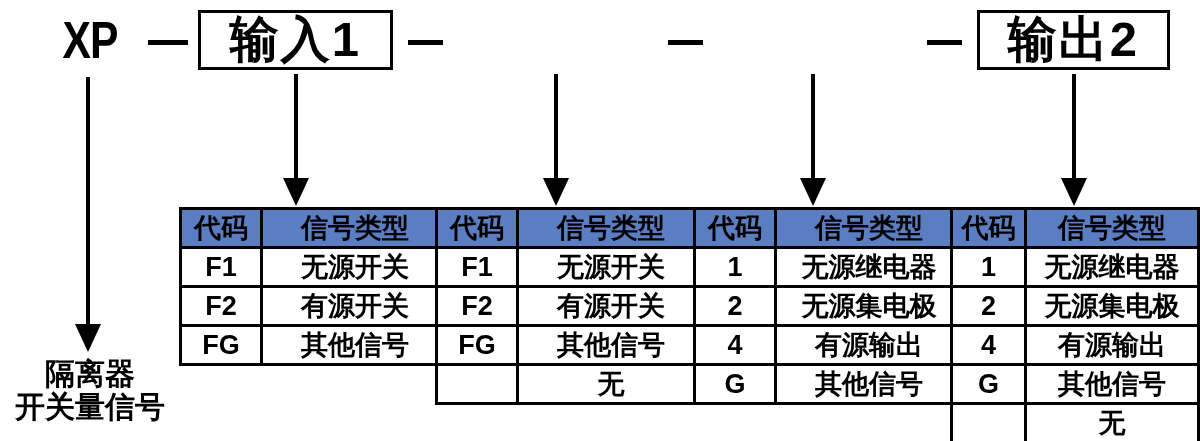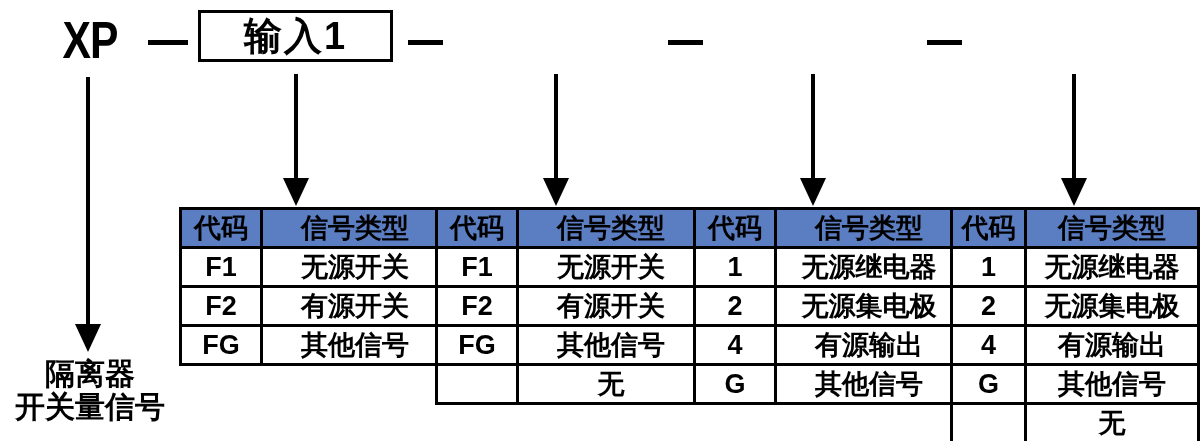--- a/index.html
+++ b/index.html
@@ -13,23 +13,23 @@
     position:relative;width:1200px;height:441px;background:var(--paper);
     overflow:hidden;color:var(--ink);padding-left:19px;
   }
   .model-prefix{
     position:absolute;left:42px;top:14px;width:96px;height:52px;
     font-size:52px;font-weight:600;text-align:center;line-height:52px;
     transform:scaleX(.82);transform-origin:center;letter-spacing:-1px;
   }
   .dash{position:absolute;top:40px;height:5px;background:var(--ink);}
   .seg-box{
-    position:absolute;top:10px;height:52px;border:3px solid var(--ink);
+    position:absolute;top:10px;height:60px;border:3px solid var(--ink);
     background:var(--paper);display:flex;align-items:center;justify-content:center;
-    font-size:38px;font-weight:600;letter-spacing:2px;
+    font-size:49px;font-weight:600;letter-spacing:2px;
   }
   .arrow-line{position:absolute;width:4px;background:var(--ink);}
   .arrow-head{
     position:absolute;width:0;height:0;
     border-left:13px solid transparent;border-right:13px solid transparent;
     border-top:28px solid var(--ink);
   }
   .caption{
     position:absolute;left:0;top:357px;width:180px;text-align:center;
     font-size:30px;font-weight:600;line-height:33px;
@@ -54,20 +54,23 @@
 
   <div class="model-prefix">XP</div>
 
   <div class="dash" style="left:148px;width:40px;"></div>
   <div class="dash" style="left:408px;width:35px;"></div>
   <div class="dash" style="left:668px;width:35px;"></div>
   <div class="dash" style="left:927px;width:35px;"></div>
 
   <div class="seg-box" style="left:198px;width:195px;">
     <span>输入1</span>
+  </div>
+  <div class="seg-box" style="left:977px;width:193px;">
+    <span>输出2</span>
   </div>
 
   <div class="arrow-line" style="left:294px;top:74px;height:104px;"></div>
   <div class="arrow-head" style="left:283px;top:178px;"></div>
 
   <div class="arrow-line" style="left:554px;top:74px;height:104px;"></div>
   <div class="arrow-head" style="left:543px;top:178px;"></div>
 
   <div class="arrow-line" style="left:811px;top:74px;height:104px;"></div>
   <div class="arrow-head" style="left:800px;top:178px;"></div>

